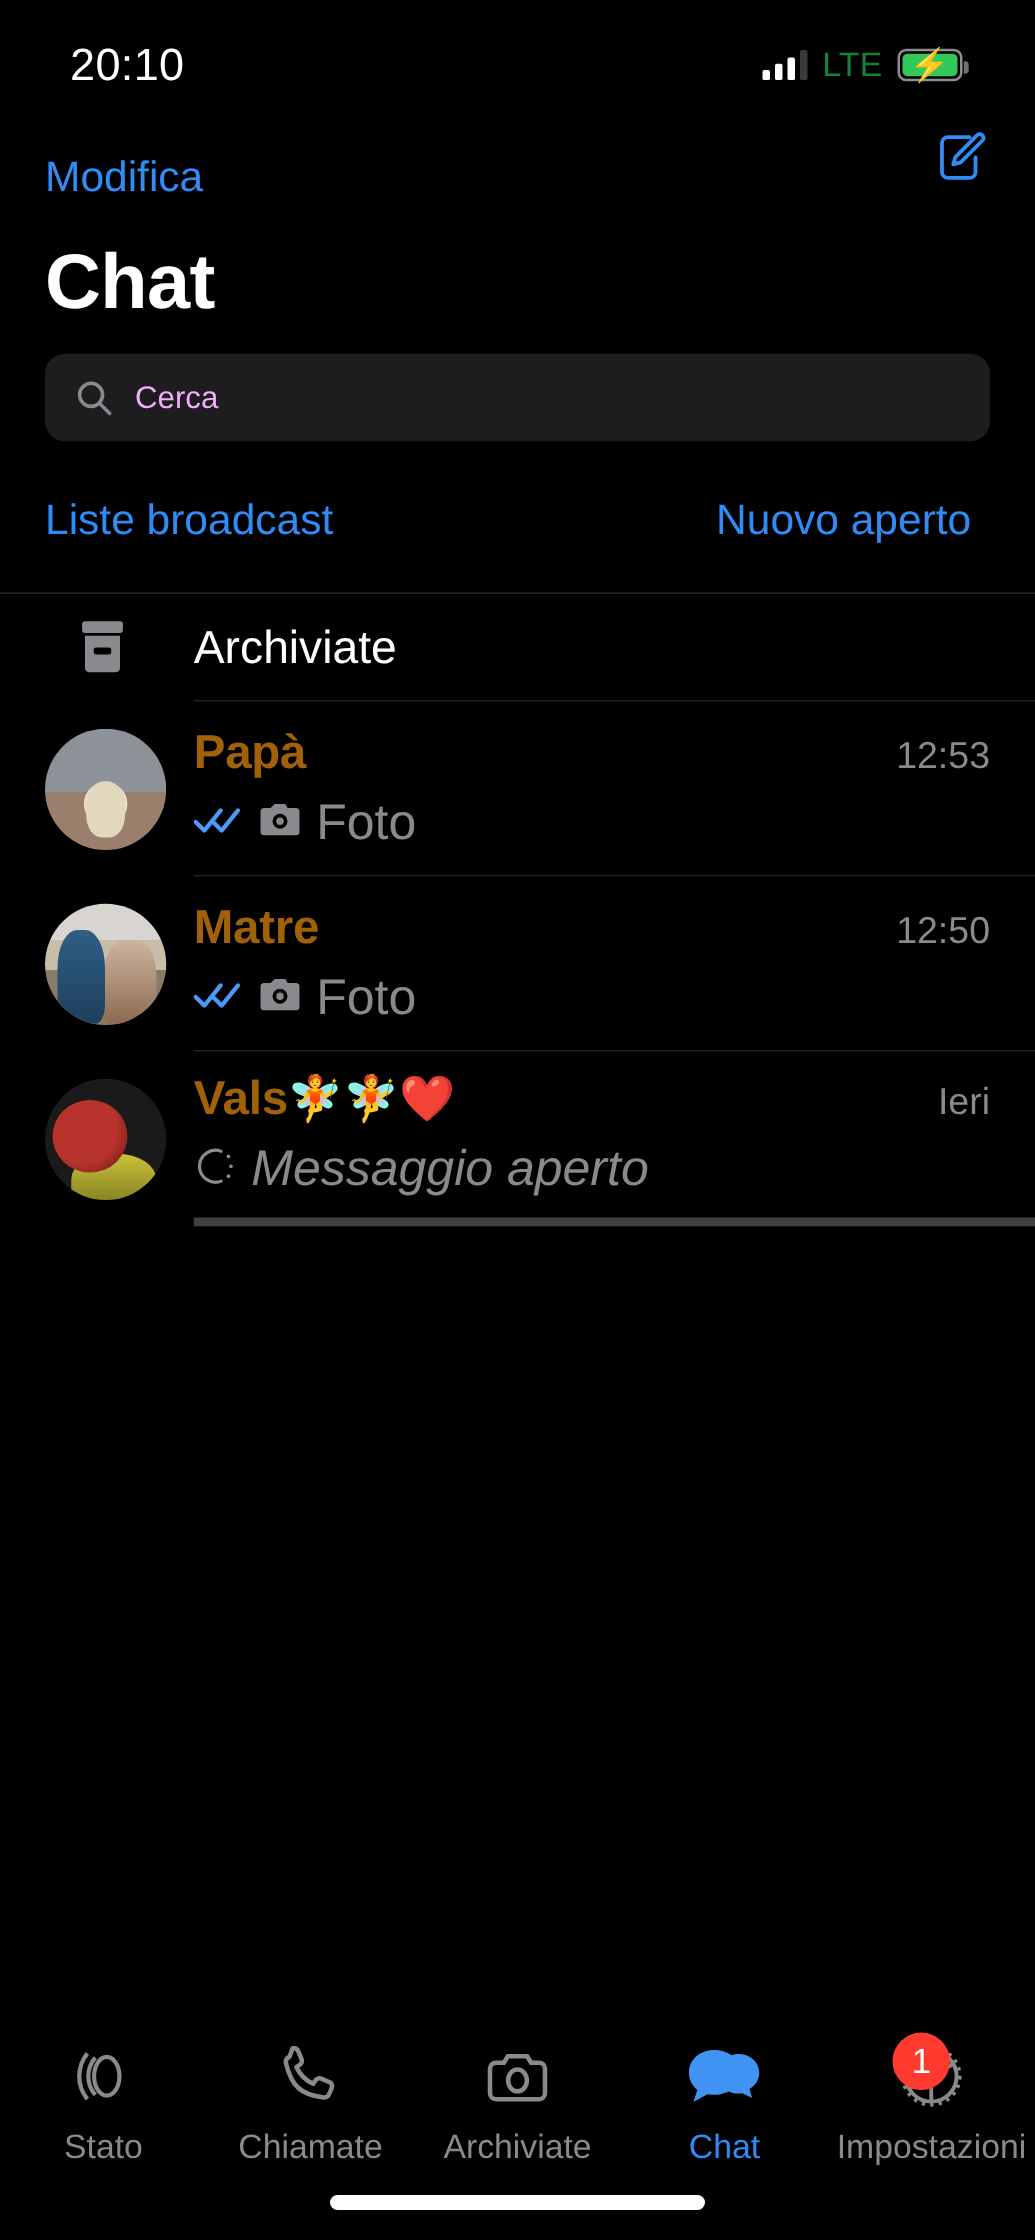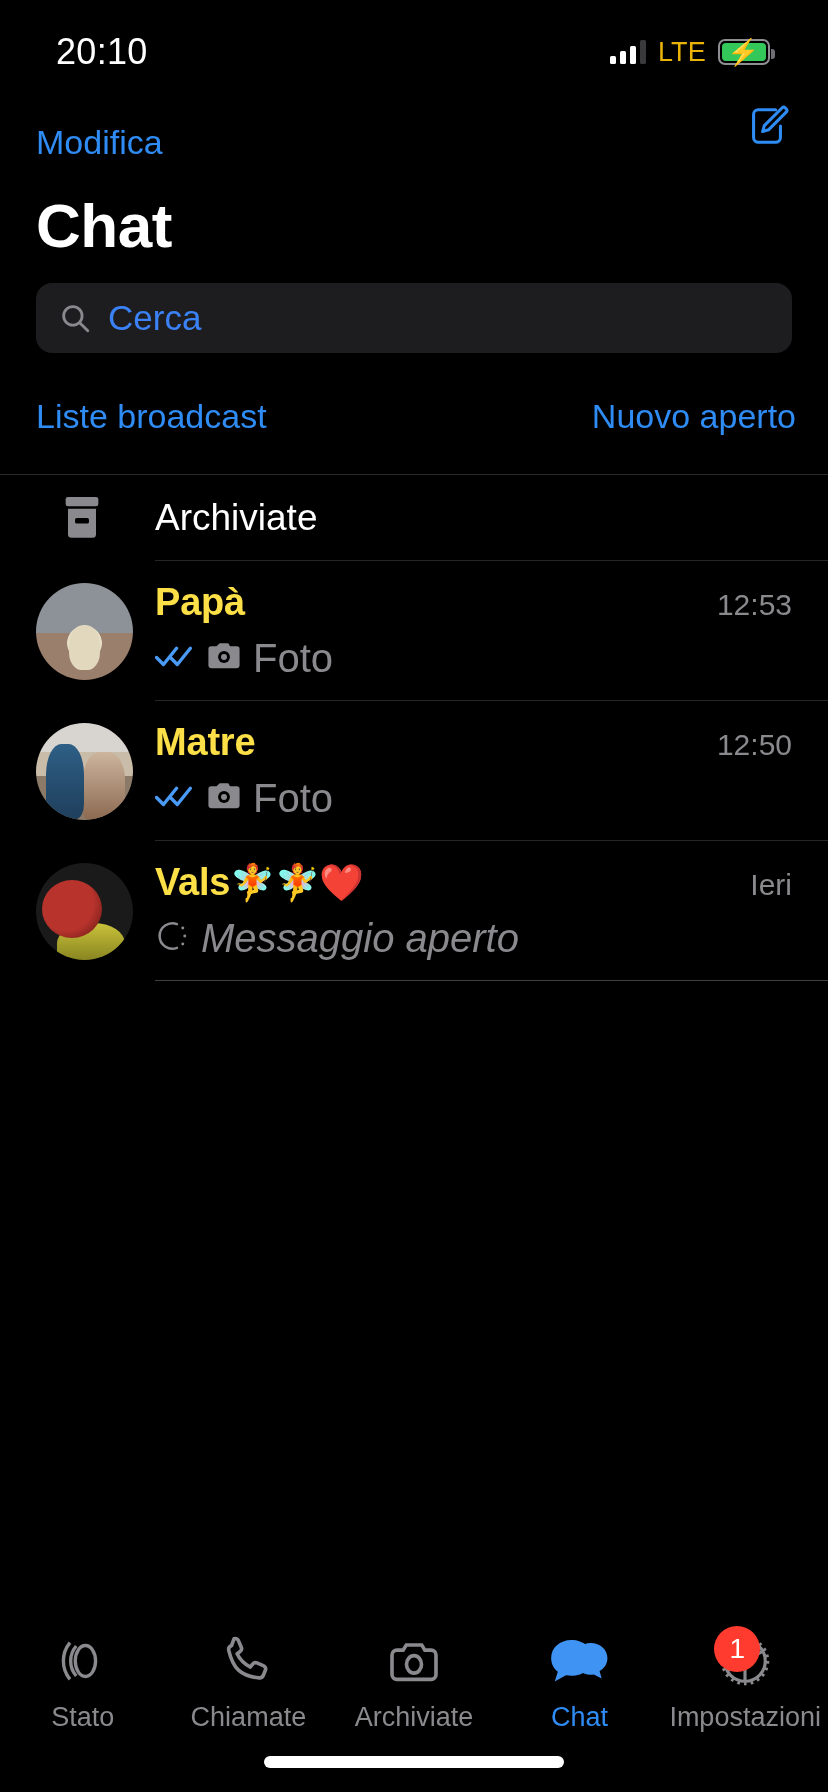--- a/index.html
+++ b/index.html
@@ -19,21 +19,21 @@
     padding:0 58px 0 56px; position:relative;
   }
   .status-time { color:#fff; font-size:36px; font-weight:500; letter-spacing:0.3px; margin-top:14px; }
   .status-right { display:flex; align-items:center; gap:12px; margin-top:14px; }
   .sig { display:flex; align-items:flex-end; gap:4px; height:24px; }
   .sig i { display:block; width:6px; background:#fff; border-radius:1.5px; }
   .sig i:nth-child(1){ height:8px; }
   .sig i:nth-child(2){ height:13px; }
   .sig i:nth-child(3){ height:18px; }
   .sig i:nth-child(4){ height:24px; background:#3a3a3c; }
-  .lte { color:#eab308; font-size:27px; font-weight:400; letter-spacing:0.2px; }
+  .lte { color:#15803d; font-size:27px; font-weight:400; letter-spacing:0.2px; }
   .batt { position:relative; width:52px; height:26px; border:2px solid #8e8e93; border-radius:7px; padding:2px; }
   .batt-fill { width:100%; height:100%; background:#34c759; border-radius:4px; }
   .batt-cap { position:absolute; right:-7px; top:8px; width:4px; height:10px; background:#6e6e73; border-radius:0 3px 3px 0; }
   .bolt { position:absolute; left:50%; top:50%; transform:translate(-50%,-50%); color:#fff; font-size:26px; line-height:1; }
 
   
   .navbar {
     flex:0 0 62px; display:flex; align-items:center; justify-content:space-between;
     padding:0 38px 0 36px;
   }
@@ -41,38 +41,38 @@
   .nav-compose { width:46px; height:46px; position:relative; }
 
   .large-title { color:#fff; font-size:62px; font-weight:bold; padding:28px 0 0 36px; letter-spacing:-0.5px; }
 
   
   .search-wrap { padding:22px 36px 0 36px; }
   .searchbar {
     height:70px; background:#1d1d1f; border-radius:16px;
     display:flex; align-items:center; padding:0 22px; gap:16px;
   }
-  .search-ph { color:#3b82f6; font-size:35px; }
+  .search-ph { color:#f0abfc; font-size:25px; }
 
   
   .actions {
     display:flex; align-items:center; justify-content:space-between;
-    padding:44px 32px 0 36px;
+    padding:44px 51px 0 36px;
   }
   .action-link { color:#2f8cf5; font-size:34px; }
 
   .hr-full { height:1px; background:#2a2a2c; margin-top:38px; width:100%; }
 
   
   .chatlist { flex:1 1 auto; overflow:hidden; }
   .row { display:flex; align-items:stretch; padding-left:36px; min-height:140px; }
   .row-avatar { flex:0 0 97px; display:flex; align-items:center; justify-content:flex-start; }
   .row-body { flex:1 1 auto; margin-left:22px; display:flex; flex-direction:column; justify-content:center;
               border-bottom:1px solid #262628; padding-right:0; }
-  .row:last-child .row-body { border-bottom:1px solid #404040; }
+  .row:last-child .row-body { border-bottom:7px solid #404040; }
 
   
   .row-archive { min-height:86px; }
   .row-archive .row-body { border-bottom:1px solid #262628; justify-content:center; }
   .archive-label { color:#fff; font-size:37px; font-weight:500; }
   .archive-icon { width:56px; height:56px; position:relative; margin-left:18px; }
 
   
   .avatar { width:97px; height:97px; border-radius:50%; overflow:hidden; position:relative; background:#3a3a3c; }
   .av-papa { background:
@@ -86,21 +86,21 @@
       background:linear-gradient(#2e5f86, #1f3f5c); border-radius:40% 40% 20% 20%; }
   .av-matre::before{ content:""; position:absolute; left:48%; top:30%; width:44%; height:70%;
       background:linear-gradient(#cdb59e, #8d6a52); border-radius:40% 40% 10% 10%; }
   .av-vals { background:#1a1a1a; }
   .av-vals::after{ content:""; position:absolute; left:6%; top:18%; width:62%; height:60%;
       background:radial-gradient(circle at 40% 40%, #b8332c 0 55%, #5d1512 100%); border-radius:50%; }
   .av-vals::before{ content:""; position:absolute; left:22%; top:62%; width:70%; height:46%;
       background:linear-gradient(#c9c23b, #7d7a1c); border-radius:46% 46% 14% 14%; }
 
   .row-top { display:flex; align-items:baseline; justify-content:space-between; padding-right:36px; }
-  .chat-name { color:#fde047; font-size:38px; font-weight:bold; letter-spacing:-0.2px; white-space:nowrap; }
+  .chat-name { color:#a16207; font-size:38px; font-weight:bold; letter-spacing:-0.2px; white-space:nowrap; }
   .chat-name .emj { font-weight:400; font-size:36px; }
   .chat-time { color:#8a8a8e; font-size:30px; flex:0 0 auto; margin-left:16px; }
   .row-bottom { display:flex; align-items:center; gap:12px; margin-top:12px; padding-right:36px; }
   .preview { color:#8a8a8e; font-size:40px; }
   .preview.italic { font-style:italic; }
   .ticks { flex:0 0 auto; }
   .cam-icon { flex:0 0 auto; }
   .onceicon { flex:0 0 auto; }
 
   

